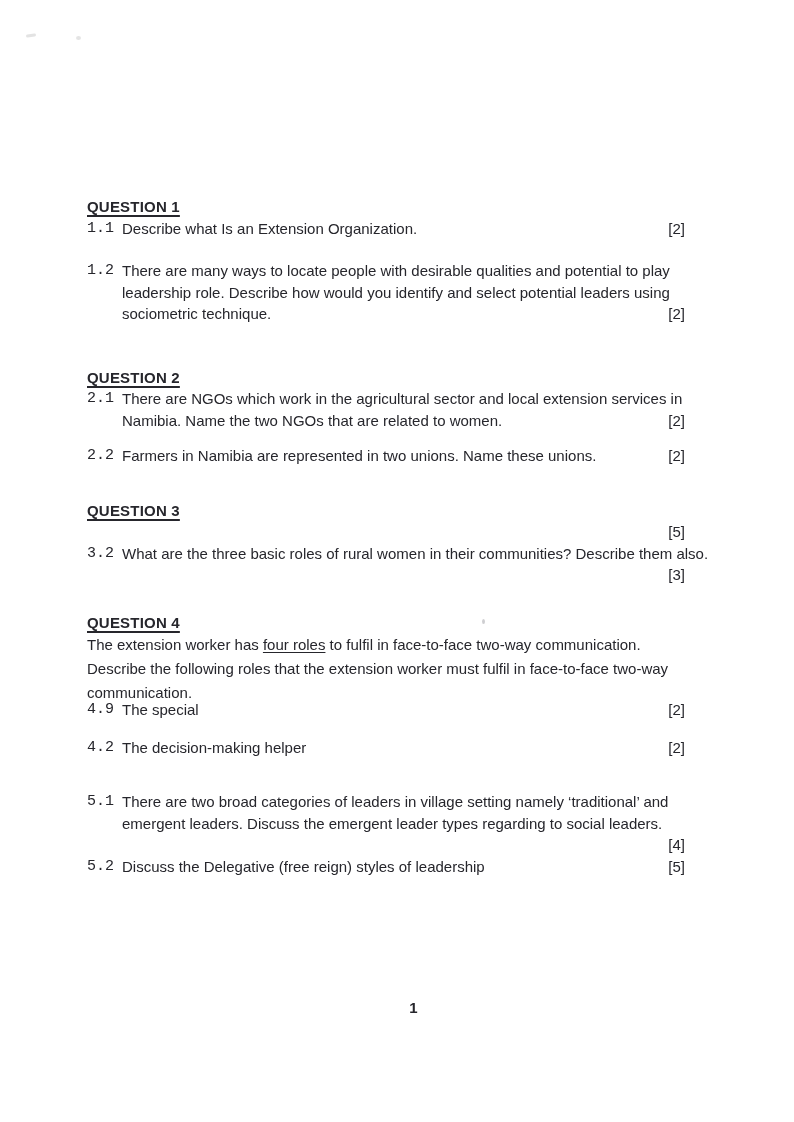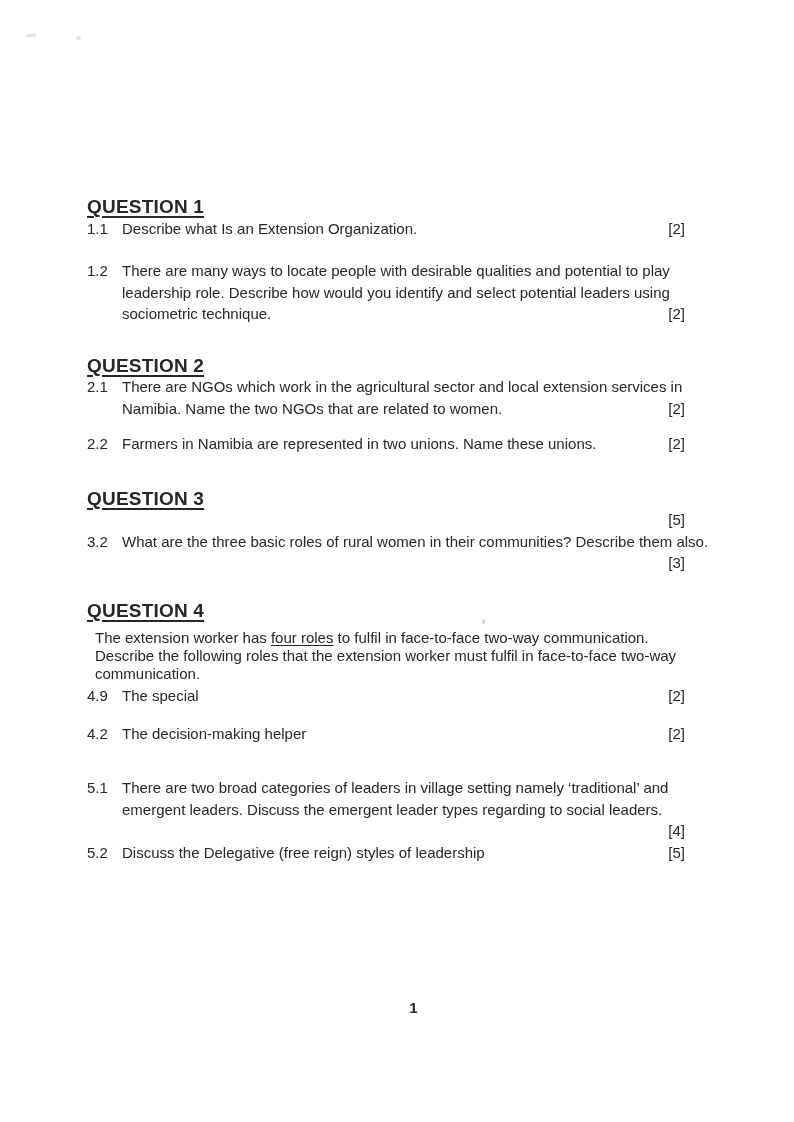--- a/index.html
+++ b/index.html
@@ -9,38 +9,38 @@
     background:#ffffff;
     font-family:"Liberation Sans", sans-serif;
     color:#26262c;
     font-size:15px;
     line-height:21.5px;
     overflow:hidden;
   }
   .content{position:absolute;left:87px;top:0;width:653px;}
   .qheader{
     margin:0;
-    font-size:19px;
+    font-size:15px;
     font-weight:700;
     text-decoration:underline;
     text-decoration-thickness:1.5px;
     text-underline-offset:3px;
     letter-spacing:.2px;
     line-height:21.5px;
   }
   .qblock{position:relative;}
   .qb1{margin-top:196px;}
-  .qb2{margin-top:30px;}
+  .qb2{margin-top:42px;}
   .qb3{margin-top:33px;}
   .qb4{margin-top:26px;}
   .qb5{margin-top:33px;}
   .item{position:relative;display:flex;align-items:flex-start;}
-  .num{flex:0 0 35px;}
+  .num{flex:0 0 35px;font-family:Liberation Mono, monospace;}
   .txt{flex:1 1 auto;white-space:pre;}
-  .intro{margin:8px;white-space:pre;line-height:18px;}
+  .intro{margin:0;white-space:pre;line-height:24px;}
   .u{text-decoration:underline;text-underline-offset:2px;}
   .marks{position:absolute;right:55px;top:0;}
   .marks.lastline{top:auto;bottom:0;}
   .marksline{text-align:right;padding-right:55px;}
   .mt21{margin-top:21px;}
   .mt14{margin-top:14px;}
   .mt16{margin-top:16px;}
   .mtn6{margin-top:-6px;}
   .pagenum{
     position:absolute;left:87px;top:997px;width:653px;

